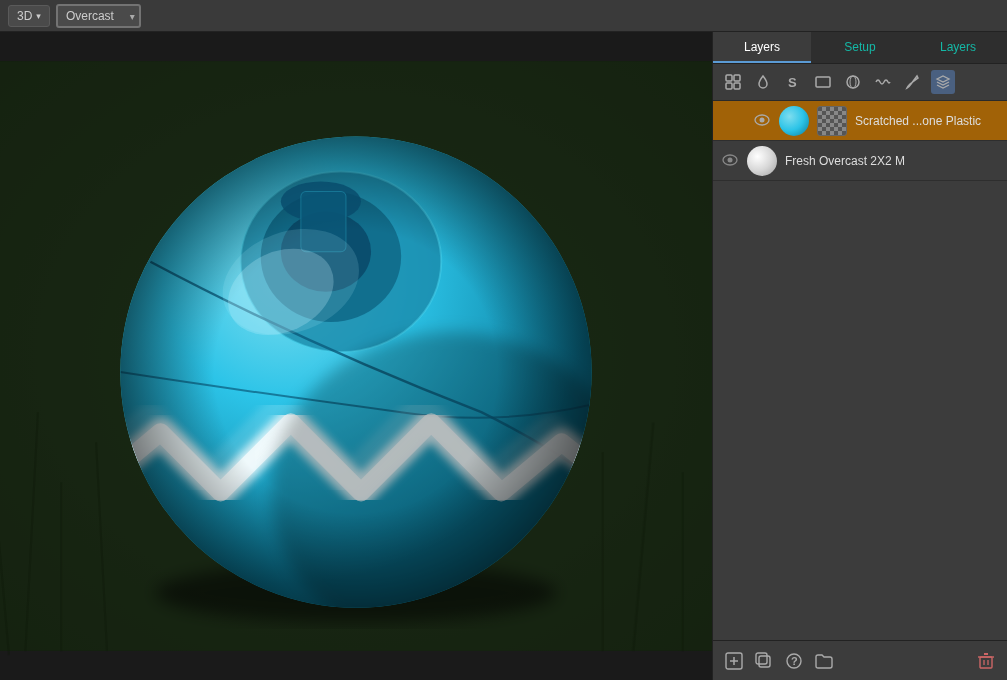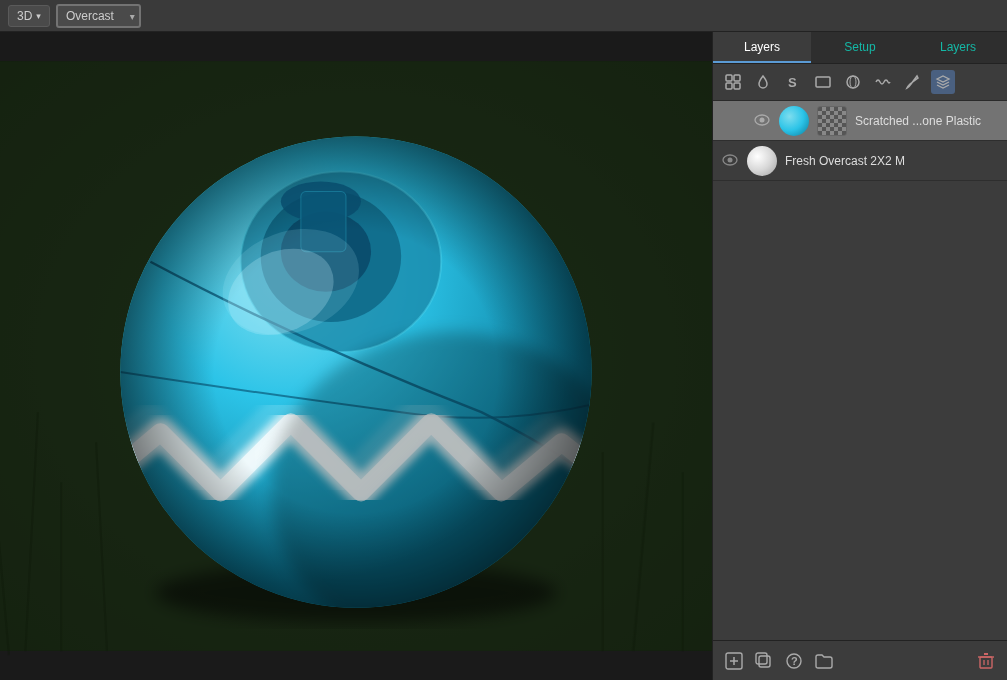--- a/index.html
+++ b/index.html
@@ -150,21 +150,21 @@
       display: flex;
       align-items: center;
       height: 40px;
       padding: 0 8px;
       gap: 8px;
       cursor: pointer;
       border-bottom: 1px solid #2e2e2e;
     }
 
     .layer-item.selected {
-      background: #737373;
+      background: #a16207;
       padding-left: 40px;
     }
 
     .layer-visibility {
       color: #888;
       font-size: 14px;
       width: 18px;
       text-align: center;
     }
 

